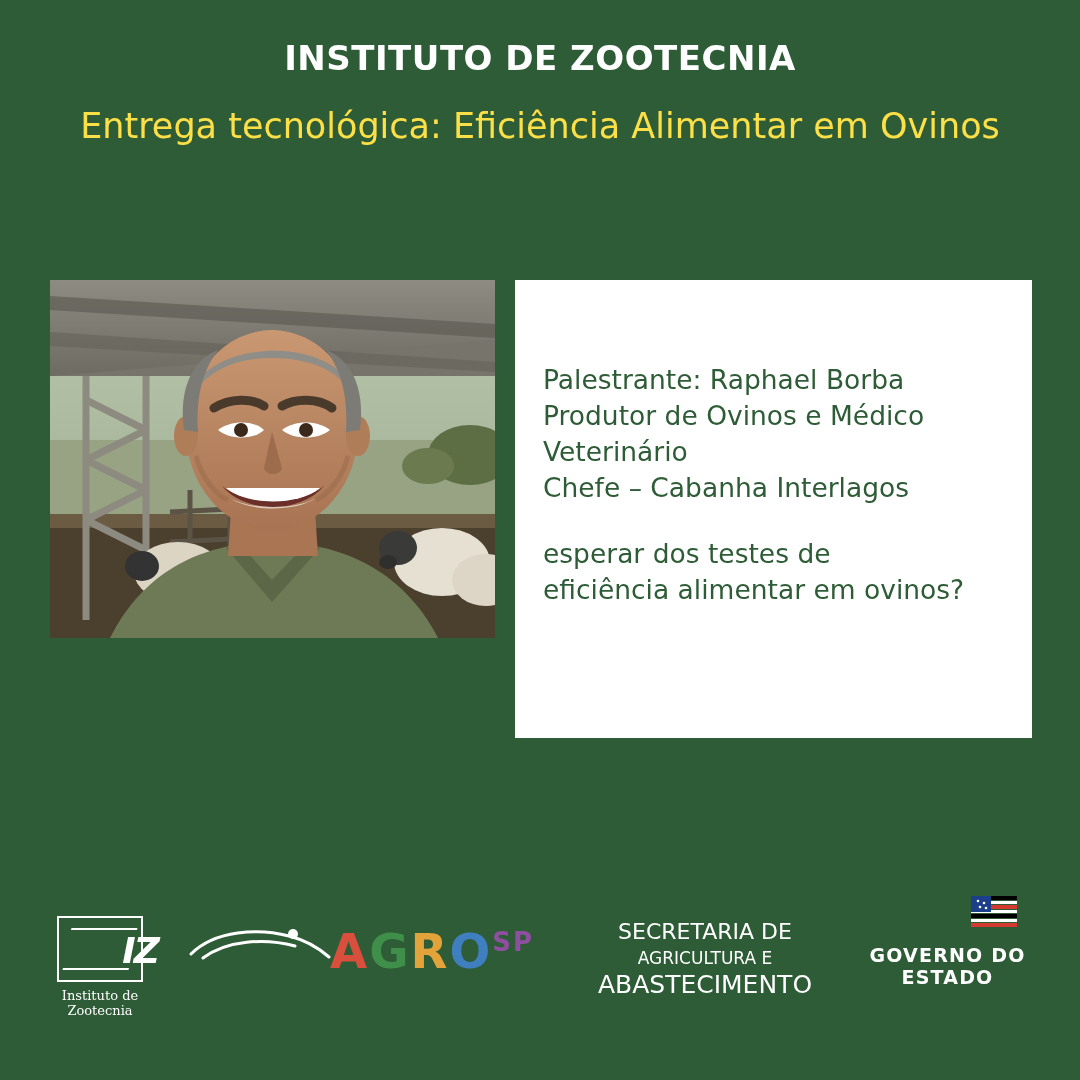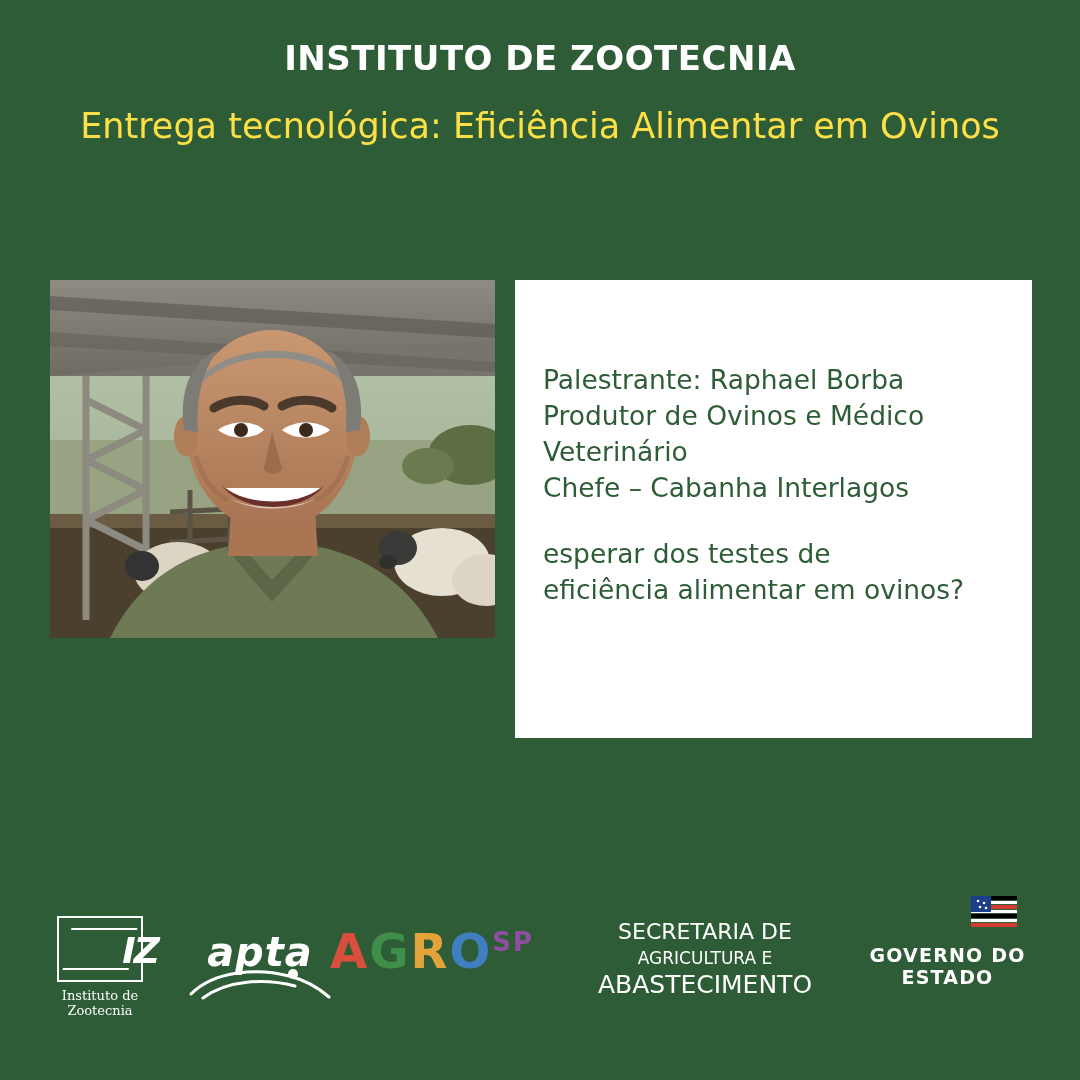--- a/index.html
+++ b/index.html
@@ -256,21 +256,20 @@
   <div class="footer">
 
     <div class="logo logo-iz">
       <div class="iz-mark">
         <div class="iz-letters">IZ</div>
       </div>
       <div class="iz-caption">Instituto de Zootecnia</div>
     </div>
 
     <div class="logo logo-apta">
-      <div class="apta-word">apta</div>
       <div class="apta-swoosh">
         <svg width="150" height="34" viewBox="0 0 150 34">
           <path d="M6 28 C 30 4, 74 2, 104 10 C 124 15, 136 24, 144 31" stroke="#ffffff" stroke-width="3" fill="none" stroke-linecap="round"></path>
           <path d="M18 32 C 42 14, 80 12, 110 20" stroke="#ffffff" stroke-width="3" fill="none" stroke-linecap="round"></path>
           <circle cx="108" cy="8" r="5" fill="#ffffff"></circle>
         </svg>
       </div>
     </div>
 
     <div class="logo logo-agro">

